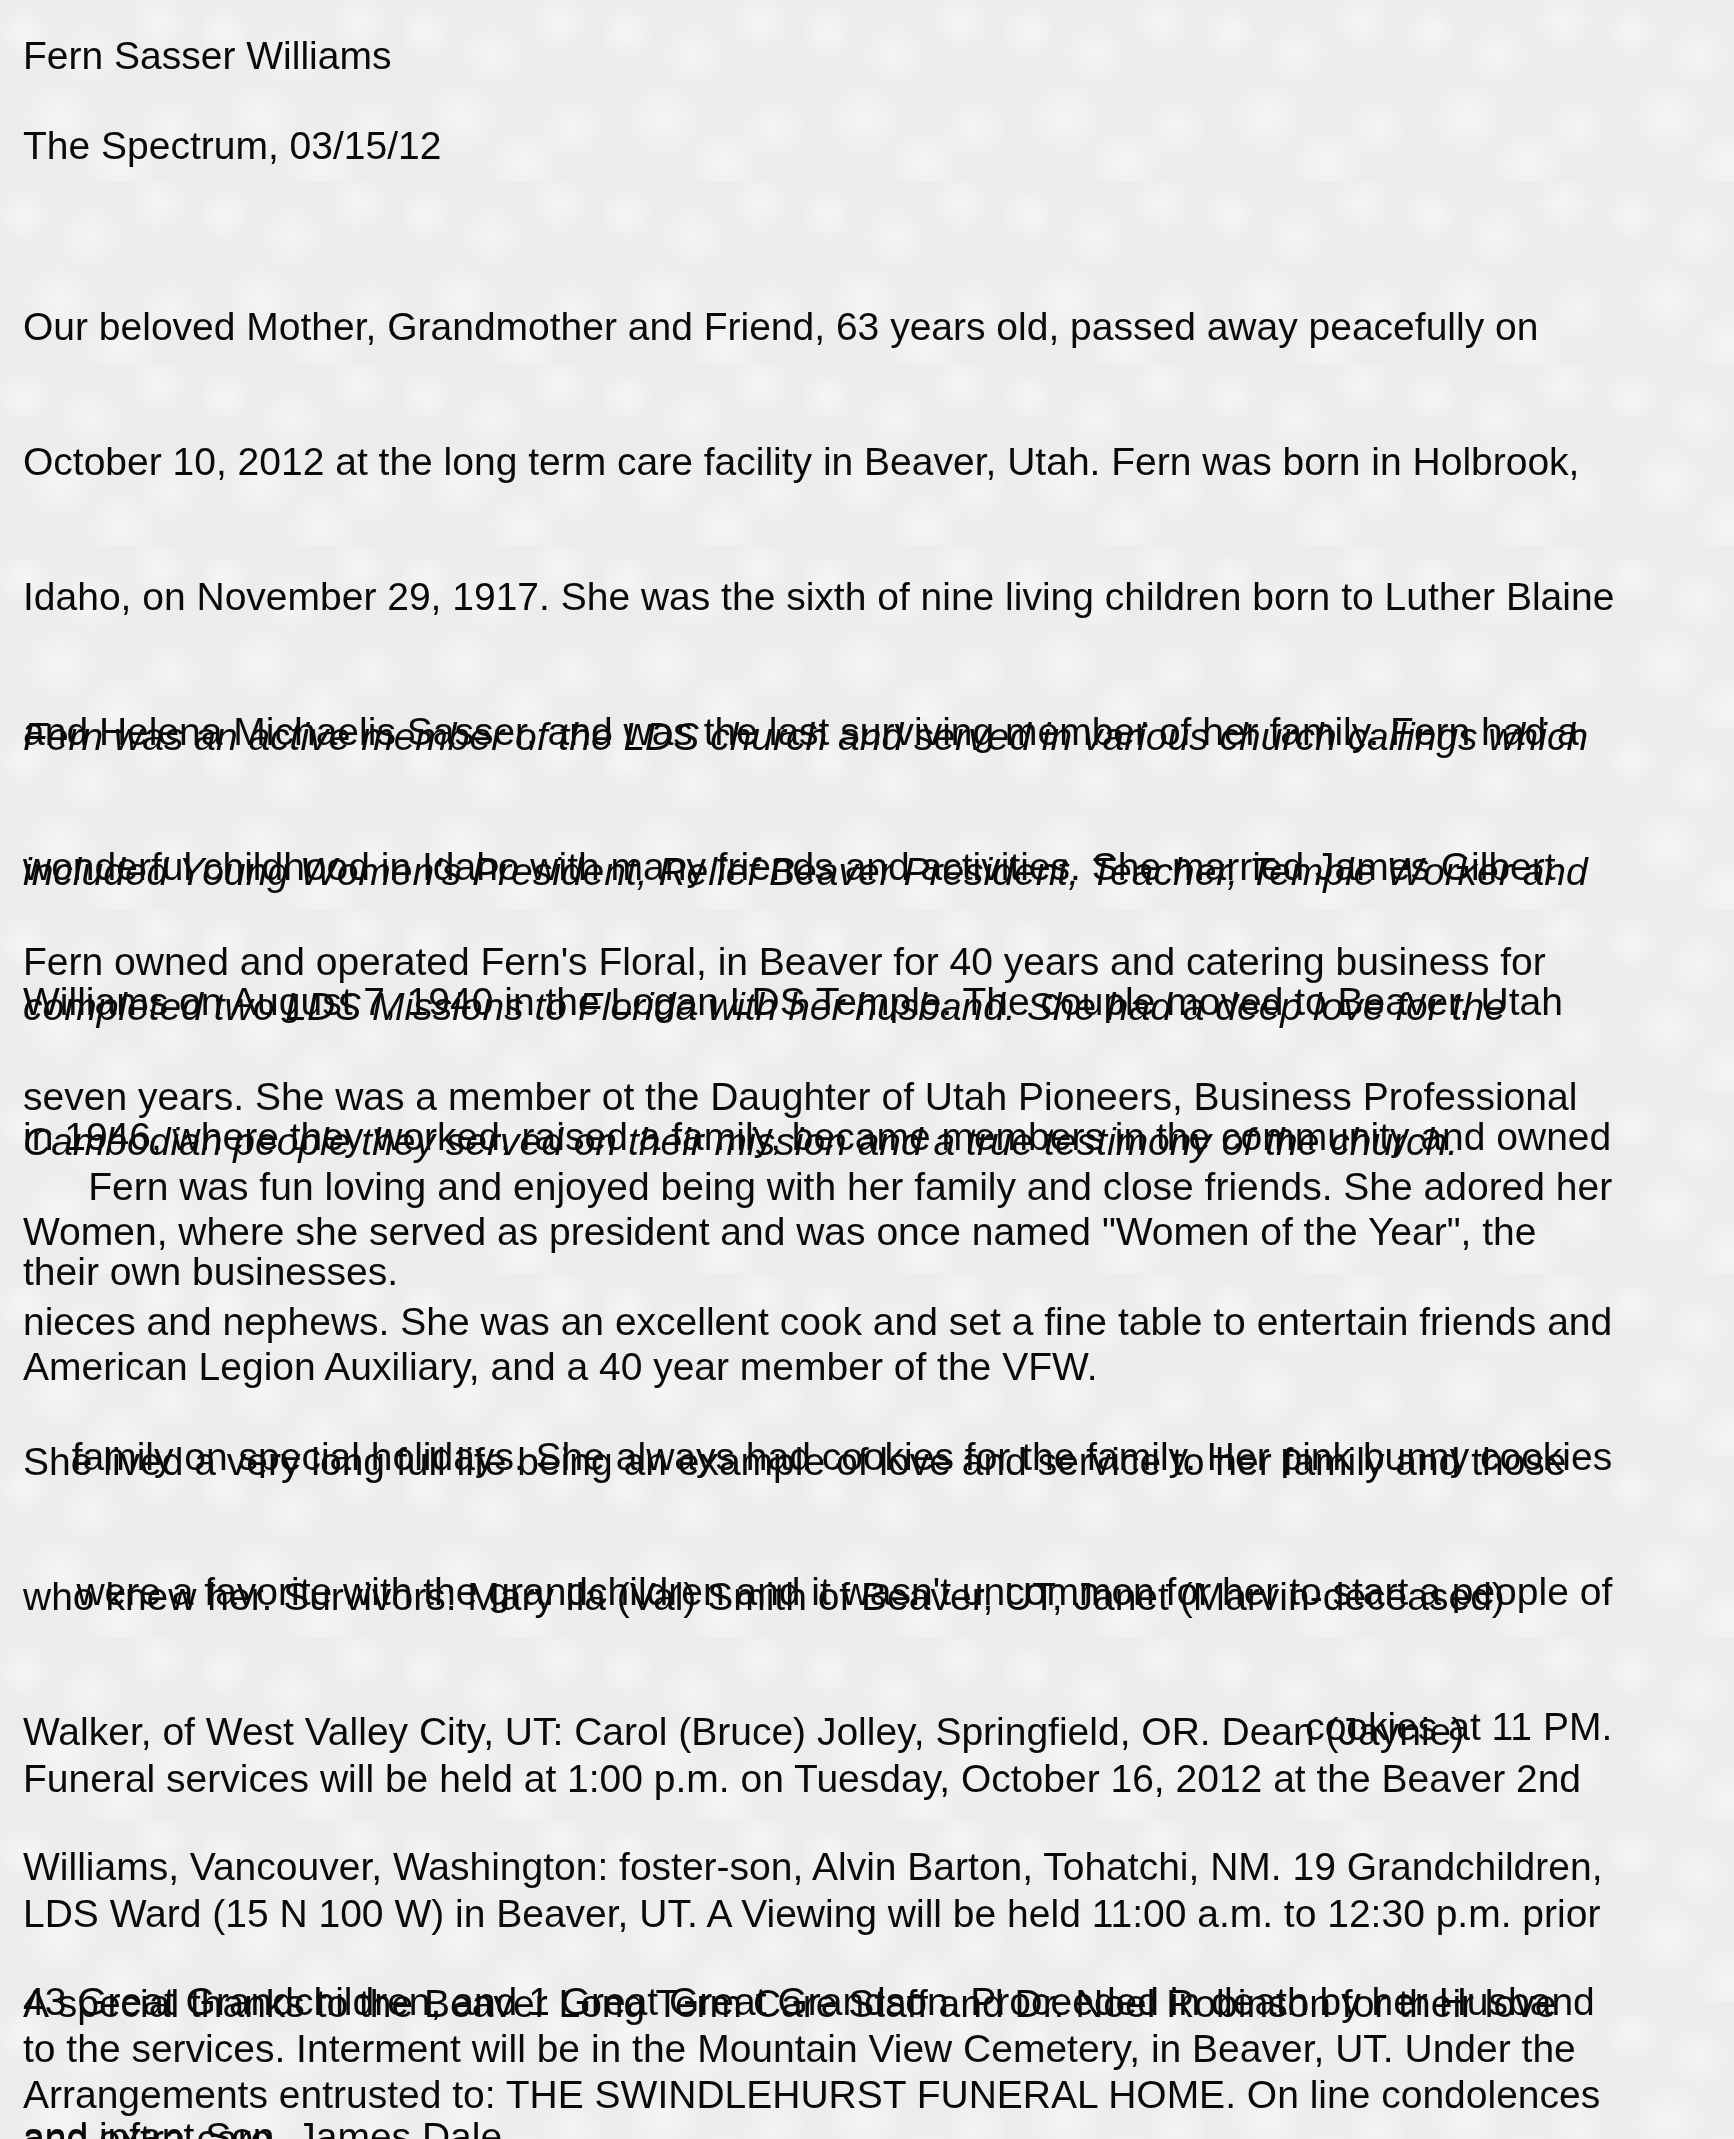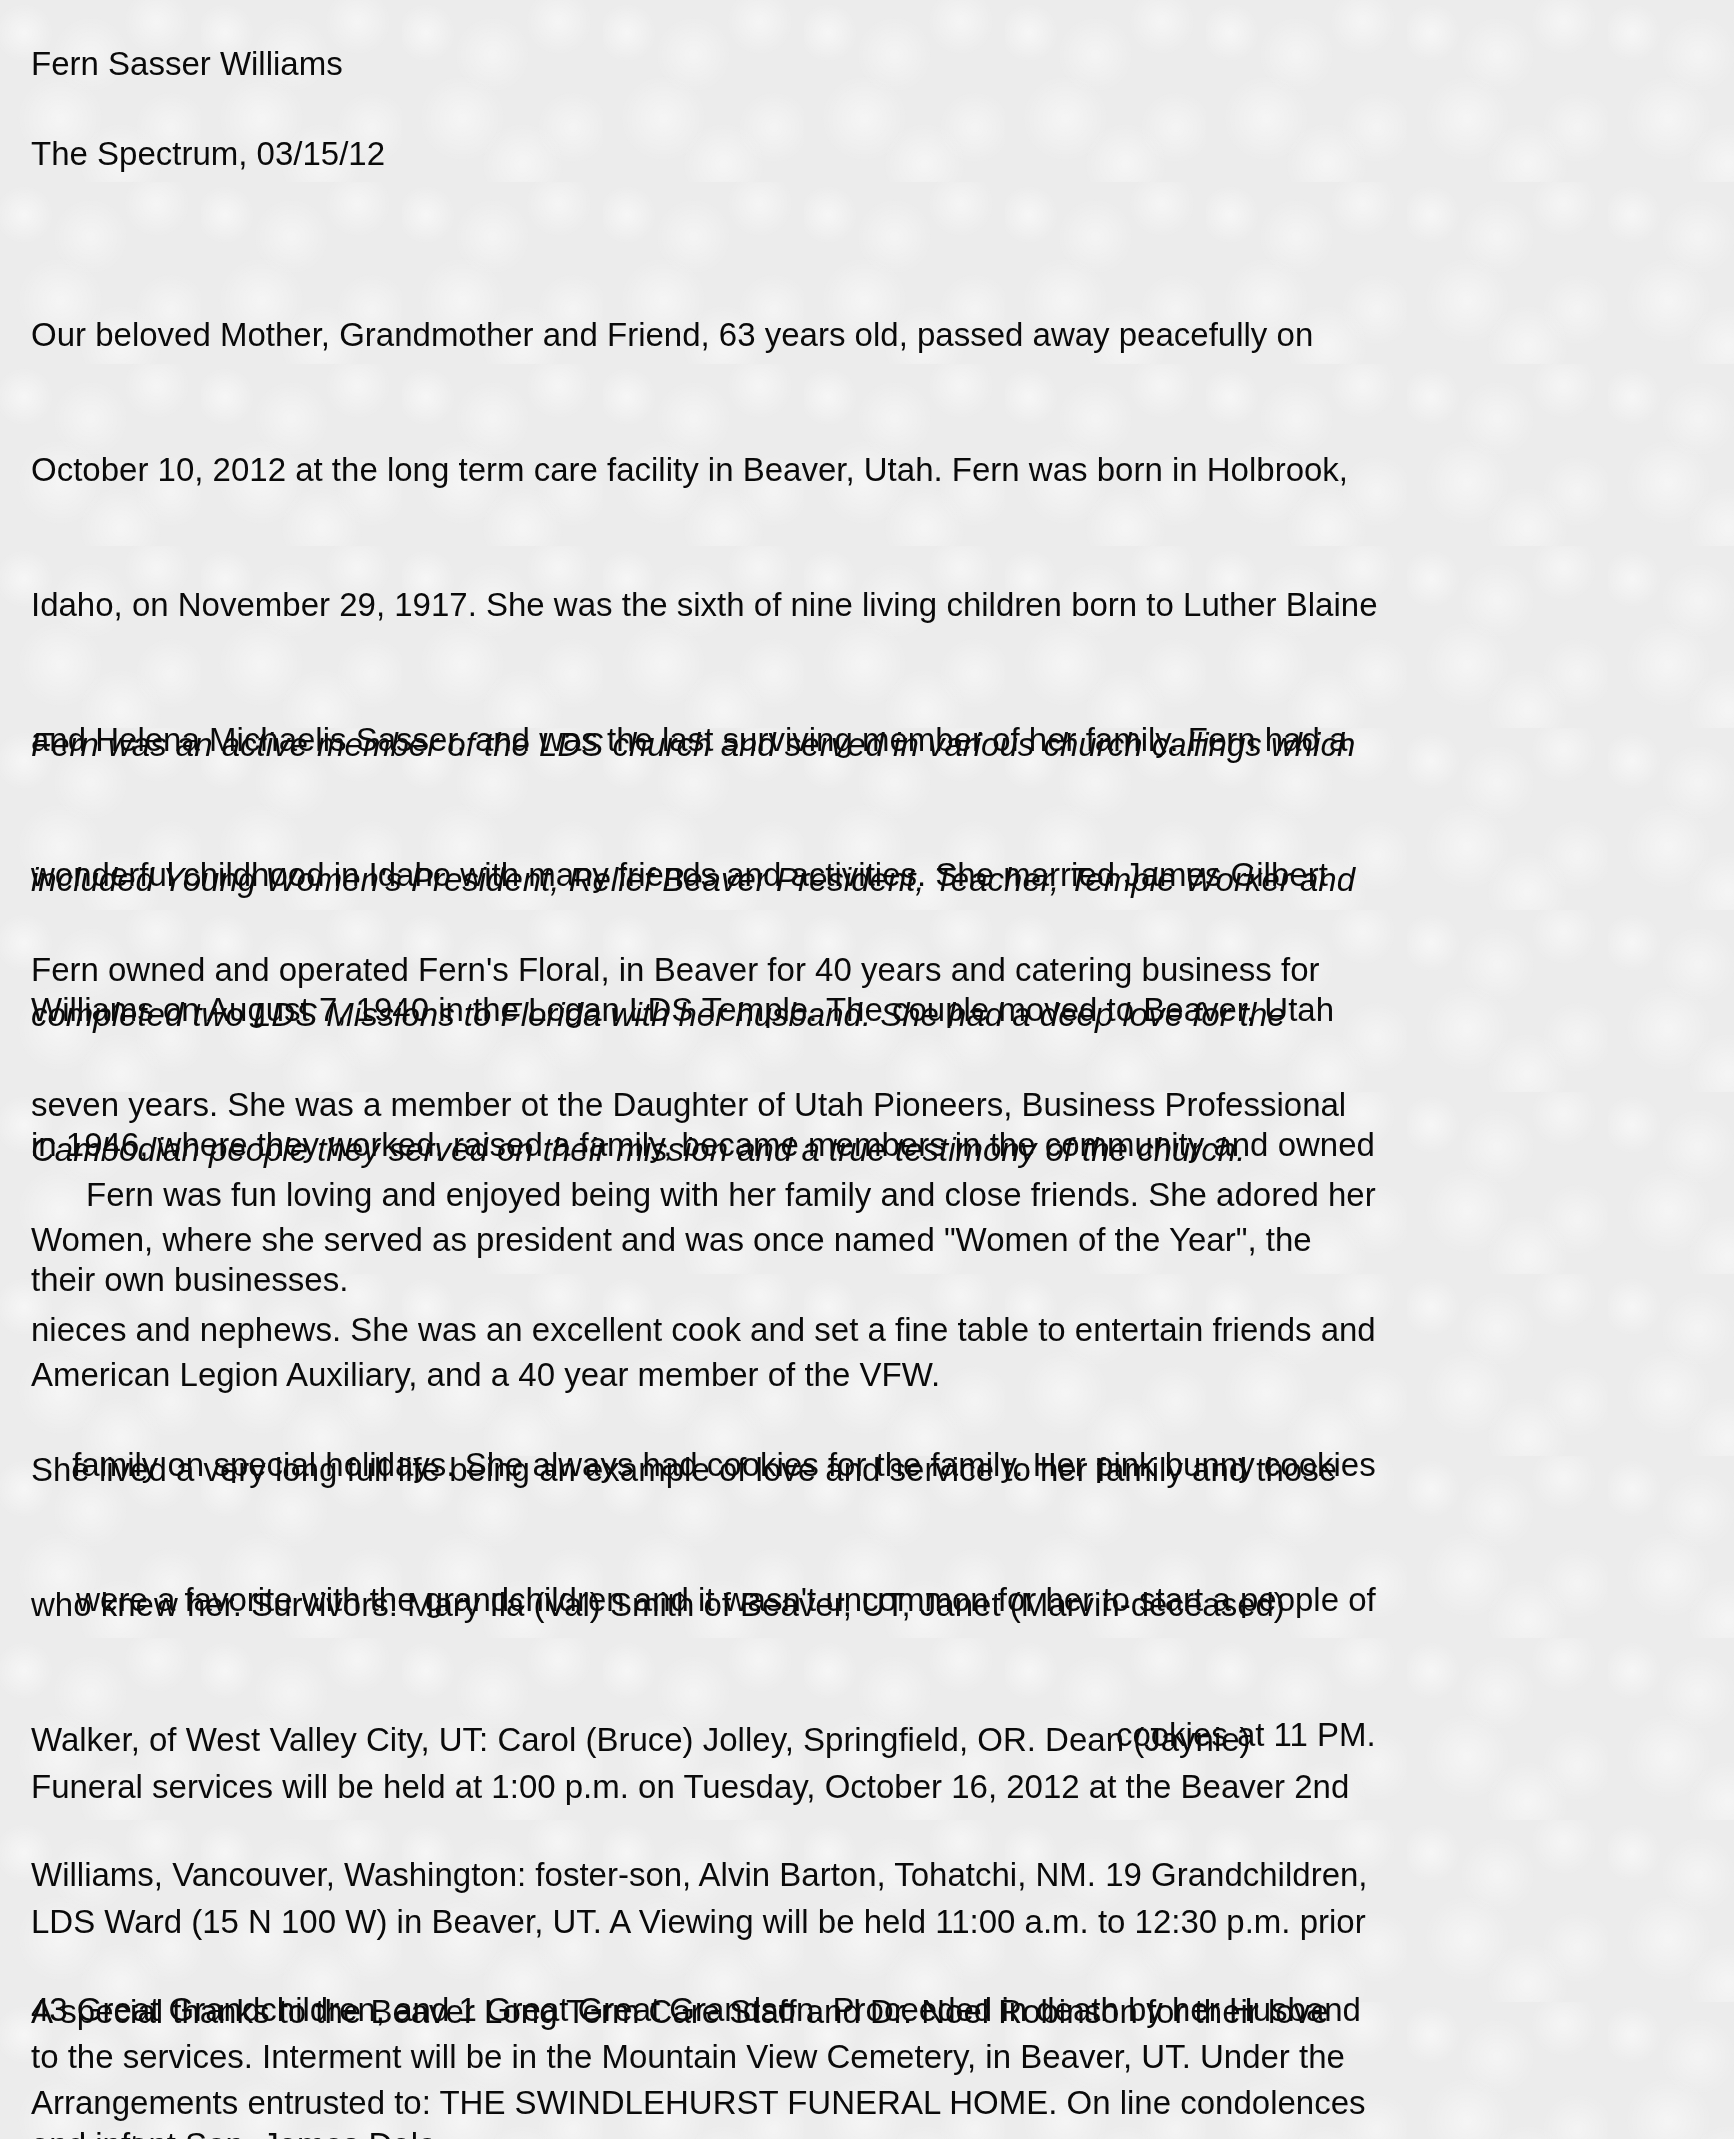--- a/index.html
+++ b/index.html
@@ -19,25 +19,25 @@
     font-family: "Liberation Sans", "DejaVu Sans", sans-serif;
     color: #0a0a0a;
   }
   .page {
     position: absolute;
     left: 19px;
     top: 0;
     width: 1700px;
   }
   .line-block {
-    font-size: 33px;
+    font-size: 39px;
     line-height: 45px;
     letter-spacing: 0;
     white-space: pre;
-    margin: 12px;
+    margin: 4px;
   }
   .header-name { position: absolute; top: 29px; left: 0; }
   .header-source { position: absolute; top: 119px; left: 0; }
   .para { position: absolute; left: 0; }
   .p1 { top: 210px; }
   .p2 { top: 620px; font-style: italic; }
   .p3 { top: 845px; }
   .p4 { top: 1070px; text-align: right; }
   .p5 { top: 1345px; }
   .p6 { top: 1662px; }

